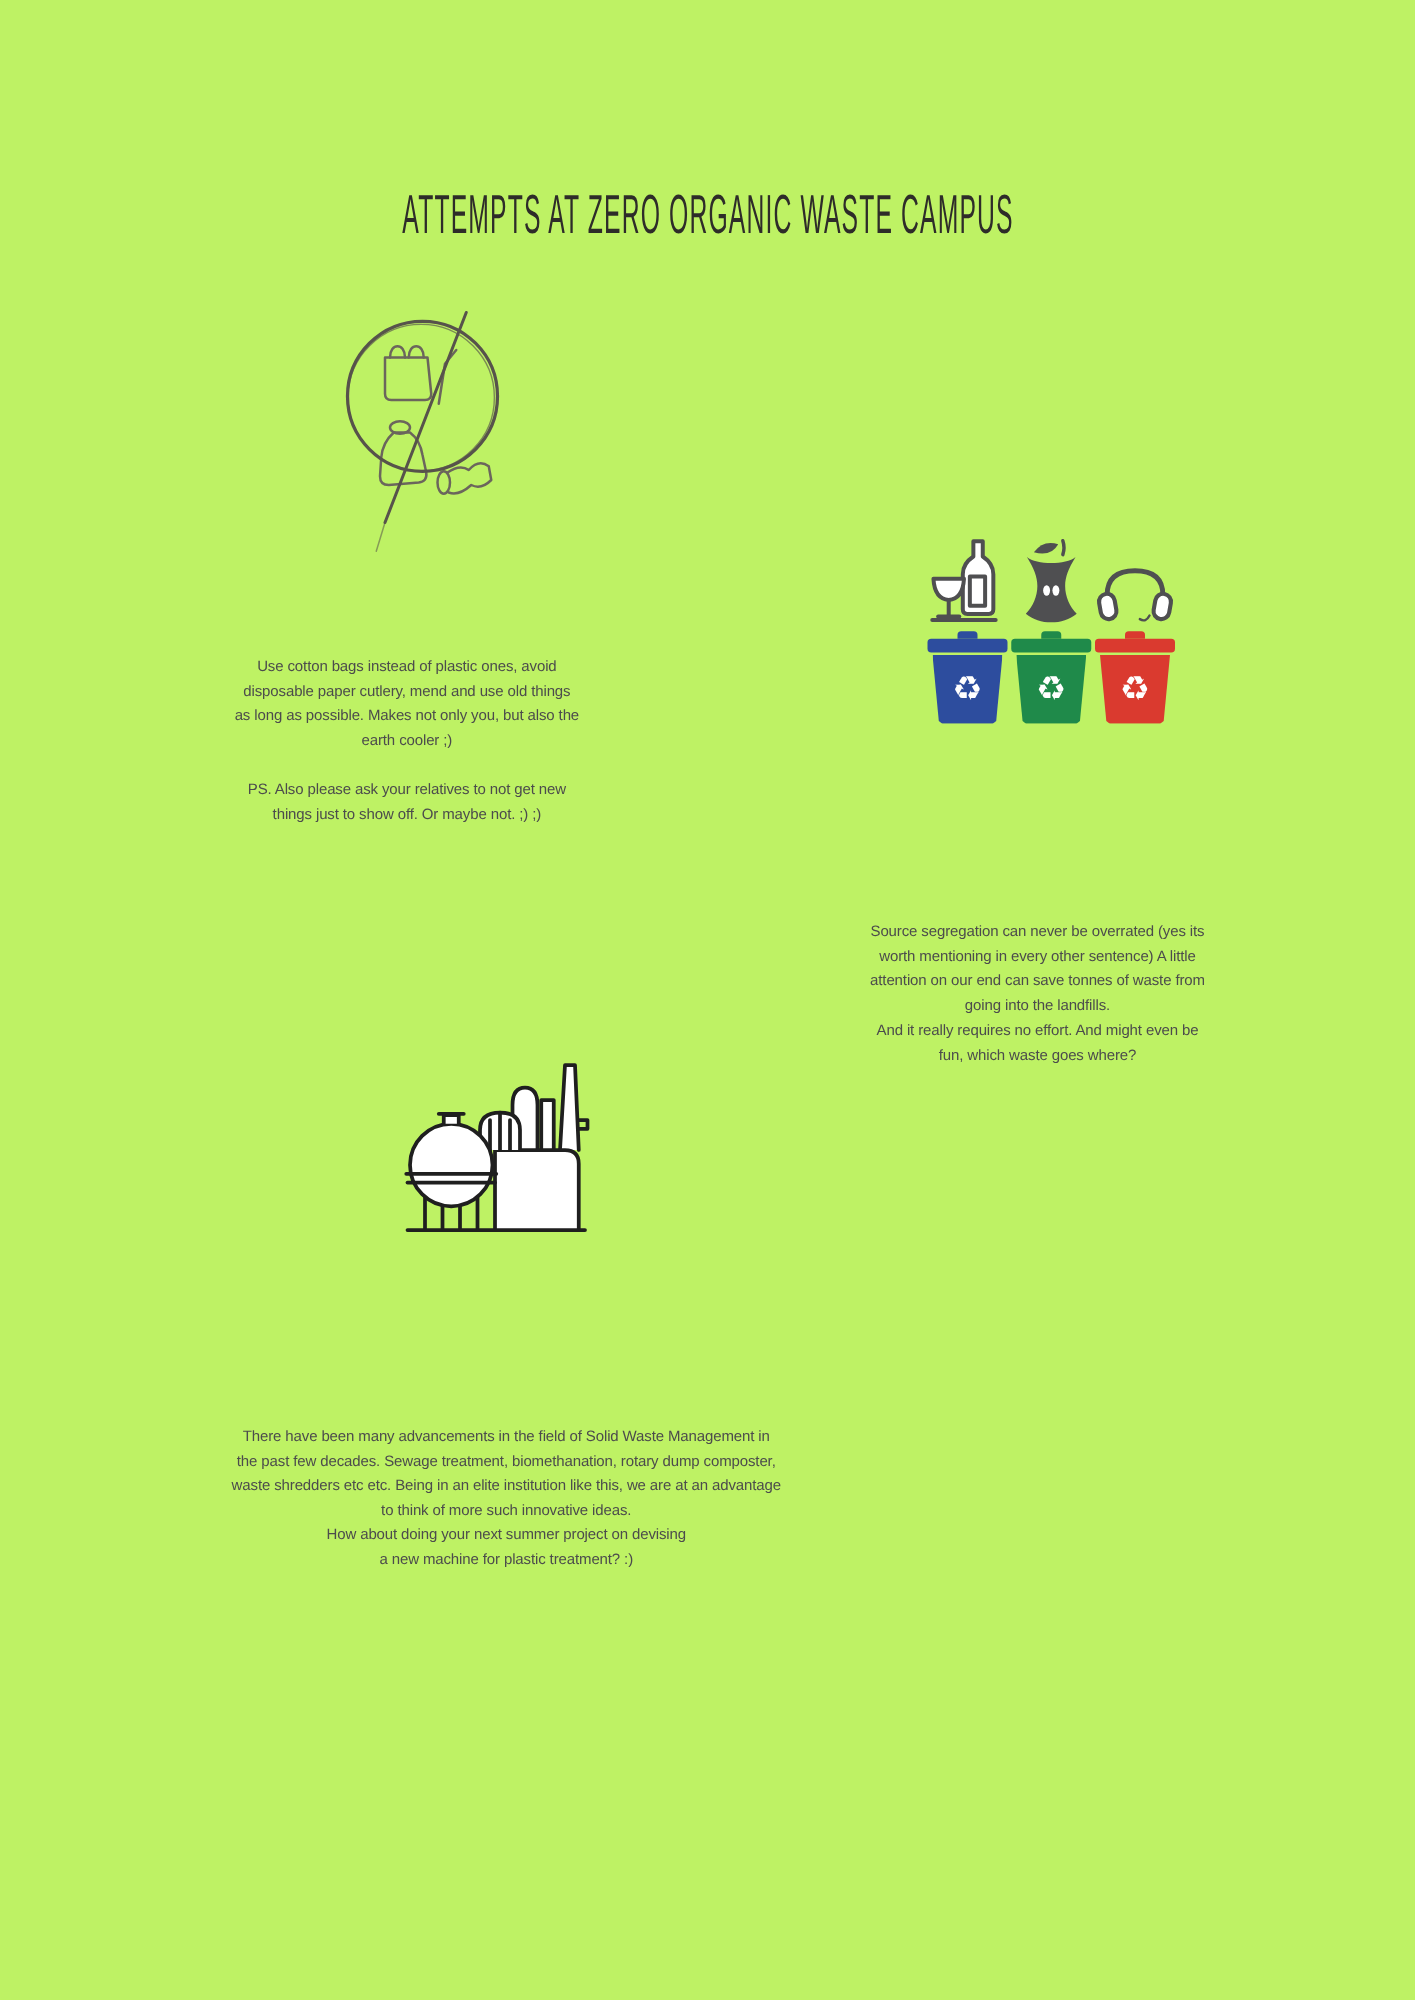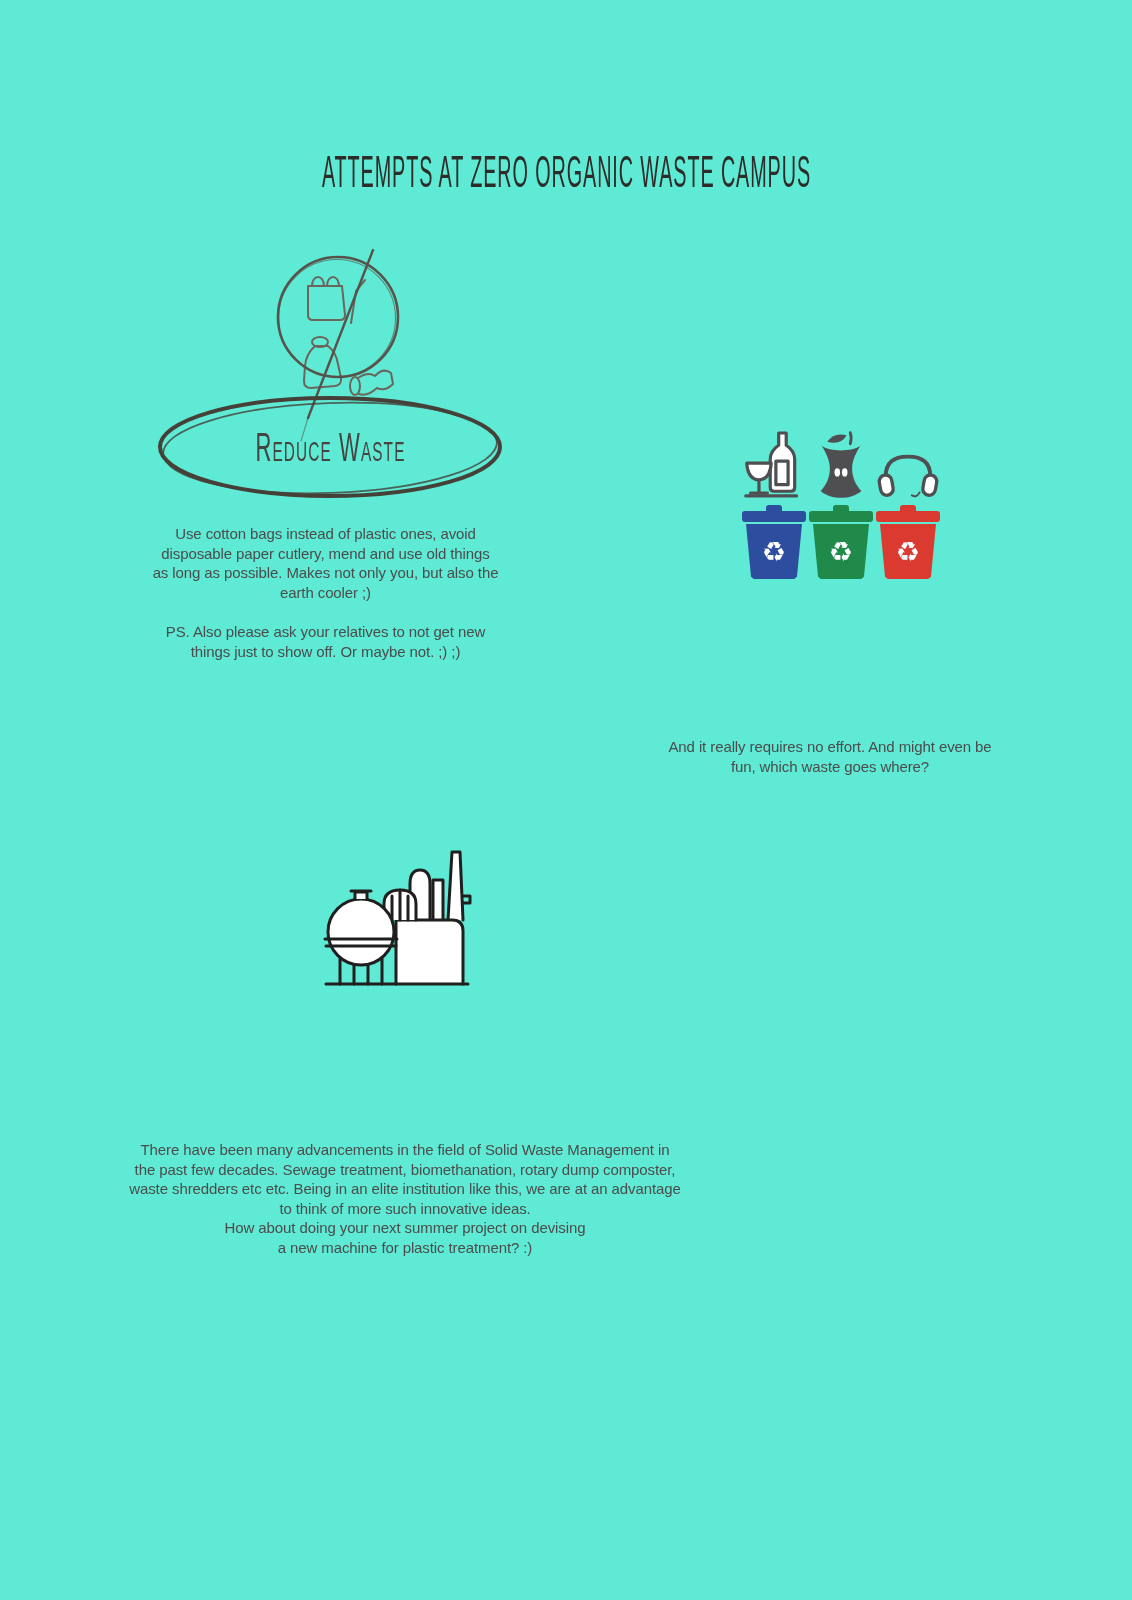--- a/index.html
+++ b/index.html
@@ -1,32 +1,32 @@
 <!DOCTYPE html>
 <html><head>
 <meta charset="utf-8">
 <style>
   html,body{margin:0;padding:0;background:#ffffff;}
-  .page{position:relative;width:1132px;height:1600px;background:#5eead4;overflow:hidden;
+  .page{position:relative;width:1132px;height:1600px;background:#bef264;overflow:hidden;
         font-family:"Liberation Sans",sans-serif;}
   .abs{position:absolute;}
 
   
   .hand-caps{font-family:"Liberation Sans",sans-serif;font-variant:small-caps;font-weight:400;
              color:#474440;white-space:nowrap;display:inline-block;line-height:1;
              letter-spacing:2px;transform:scaleX(var(--sx,.55));transform-origin:center;}
 
   .title-row{position:absolute;left:0;top:150px;width:100%;display:flex;justify-content:center;}
   .title-row h1{margin:0;font-size:44px;color:#2e2c29;}
 
   .oval-wrap{position:absolute;display:flex;align-items:center;justify-content:center;}
   .oval-svg{position:absolute;left:0;top:0;width:100%;height:100%;}
   .oval-label{position:relative;z-index:2;}
 
-  .body-text{position:absolute;text-align:center;color:#4c4c4c;font-size:15px;
+  .body-text{position:absolute;text-align:center;color:#4c4c4c;font-size:12px;
              line-height:19.5px;letter-spacing:-0.1px;}
   .para{margin:0;white-space:pre-line;}
   .para-gap-lg{margin-top:20px;}
   .para-gap-sm{margin-top:1px;}
 
   
   .bins-group{position:absolute;display:flex;gap:3px;}
   .bin-col{width:64px;display:flex;flex-direction:column;align-items:center;}
   .icon-slot{height:72px;width:100%;display:flex;align-items:flex-end;justify-content:center;margin-bottom:5px;}
   .bin{display:flex;flex-direction:column;align-items:center;}
@@ -61,27 +61,20 @@
     </g>
 
     <g fill="none" stroke="#57534b" stroke-linecap="round">
       <circle cx="66" cy="77" r="60" stroke-width="2.6"></circle>
       <circle cx="65" cy="78" r="58.5" stroke-width="1.1" opacity=".65"></circle>
       <line x1="101" y1="10" x2="36" y2="178" stroke-width="2.4"></line>
       <line x1="36" y1="178" x2="29" y2="201" stroke-width="1.2" opacity=".55"></line>
     </g>
   </svg>
 
-  <div class="oval-wrap" style="left:155px;top:393px;width:350px;height:108px">
-    <svg class="oval-svg" viewBox="0 0 350 108" preserveAspectRatio="none">
-      <ellipse cx="175" cy="54" rx="170" ry="49" fill="none" stroke="#454139" stroke-width="4"></ellipse>
-      <ellipse cx="175" cy="55" rx="167" ry="45" fill="none" stroke="#454139" stroke-width="1.8" opacity=".8" transform="rotate(-2 175 54)"></ellipse>
-    </svg>
-    <span class="hand-caps oval-label" style="font-size:40px;--sx:.55">Reduce Waste</span>
-  </div>
 
   <div class="body-text" style="left:103px;top:524px;width:445px">
     <p class="para">Use cotton bags instead of plastic ones, avoid
 disposable paper cutlery, mend and use old things
 as long as possible. Makes not only you, but also the
 earth cooler ;)</p>
     <p class="para para-gap-lg">PS. Also please ask your relatives to not get new
 things just to show off. Or maybe not. ;) ;)</p>
   </div>
 
@@ -144,20 +137,24 @@
         <div class="bin-lid" style="background: rgb(218, 58, 47);"></div>
         <div class="bin-body" style="background: rgb(218, 58, 47);">
           <span class="recycle">♻</span>
         </div>
       </div>
     </div>
   </div>
 
 
   <div class="body-text" style="left:612px;top:736px;width:436px">
+    <p class="para">Source segregation can never be overrated (yes its
+worth mentioning in every other sentence) A little
+attention on our end can save tonnes of waste from
+going into the landfills.</p>
     <p class="para para-gap-sm">And it really requires no effort. And might even be
 fun, which waste goes where?</p>
   </div>
 
   <svg class="abs" style="left:322px;top:840px" width="150" height="148" viewBox="0 0 150 148">
     <g fill="none" stroke="#1f1f1f" stroke-width="3" stroke-linecap="round" stroke-linejoin="round">
       <path d="M88,80 L88,44 Q88,30 98,30 Q108,30 108,44 L108,80" fill="#fff"></path>
       <path d="M111,80 L111,40 L121,40 L121,80" fill="#fff"></path>
       <path d="M126,80 L130,12 L138,12 L141,80" fill="#fff"></path>
       <path d="M141,56 L148,56 L148,63 L141,63"></path>

